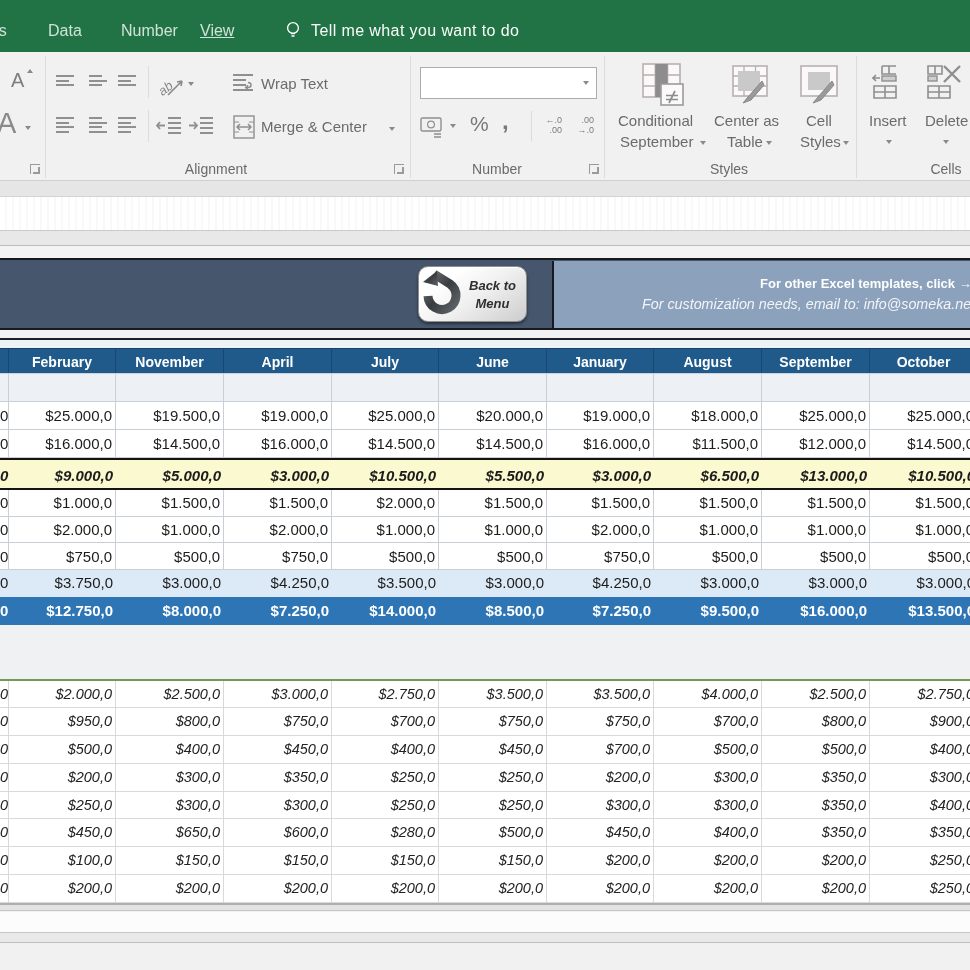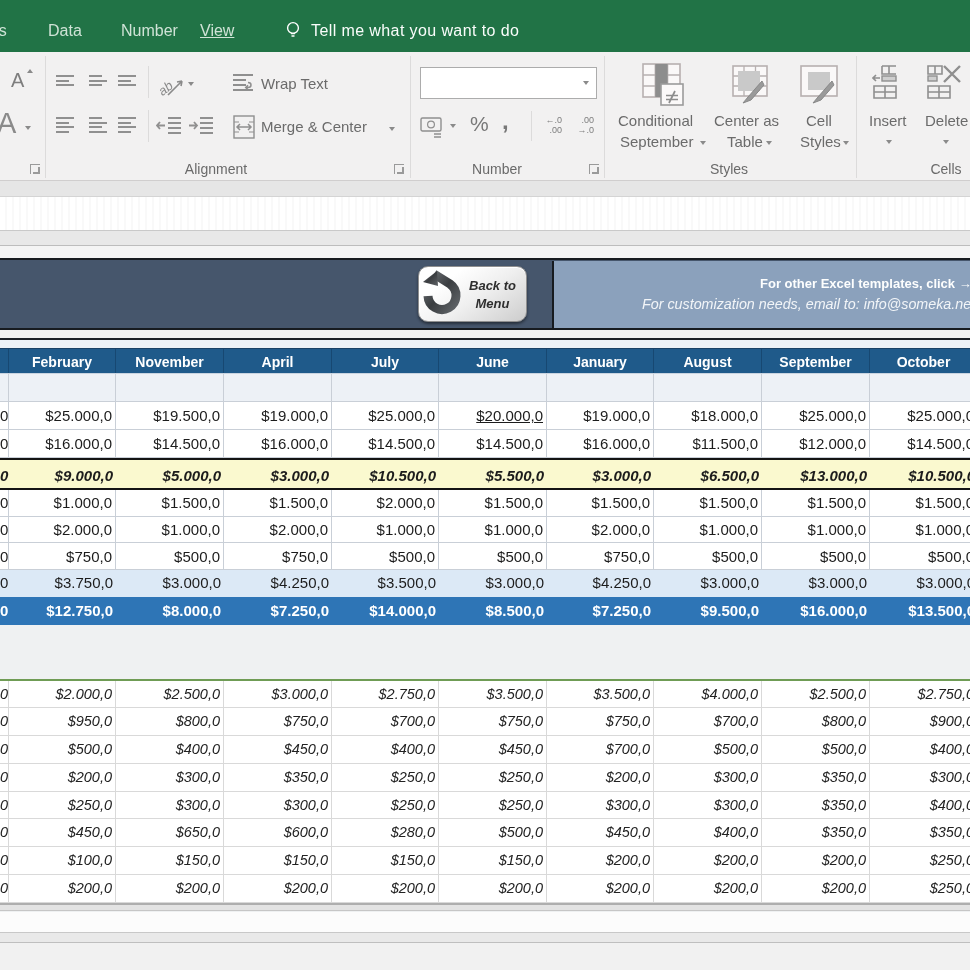--- a/index.html
+++ b/index.html
@@ -249,21 +249,21 @@
       <div class="c" style="width:108px;line-height:28px;"></div>
       <div class="c" style="width:108px;line-height:28px;"></div>
       <div class="c" style="width:108px;line-height:28px;"></div>
     </div>
     <div class="row w" style="height:28px;">
       <div class="c" style="width:9px;line-height:28px;">0</div>
       <div class="c" style="width:107px;line-height:28px;">$25.000,0</div>
       <div class="c" style="width:108px;line-height:28px;">$19.500,0</div>
       <div class="c" style="width:108px;line-height:28px;">$19.000,0</div>
       <div class="c" style="width:107px;line-height:28px;">$25.000,0</div>
-      <div class="c" style="width:108px;line-height:28px;text-decoration:underline;">$20.000,0</div>
+      <div class="c" style="width:108px;line-height:28px;">$20.000,0</div>
       <div class="c" style="width:107px;line-height:28px;">$19.000,0</div>
       <div class="c" style="width:108px;line-height:28px;">$18.000,0</div>
       <div class="c" style="width:108px;line-height:28px;">$25.000,0</div>
       <div class="c" style="width:108px;line-height:28px;">$25.000,0</div>
     </div>
     <div class="row w" style="height:28px;">
       <div class="c" style="width:9px;line-height:28px;">0</div>
       <div class="c" style="width:107px;line-height:28px;">$16.000,0</div>
       <div class="c" style="width:108px;line-height:28px;">$14.500,0</div>
       <div class="c" style="width:108px;line-height:28px;">$16.000,0</div>

